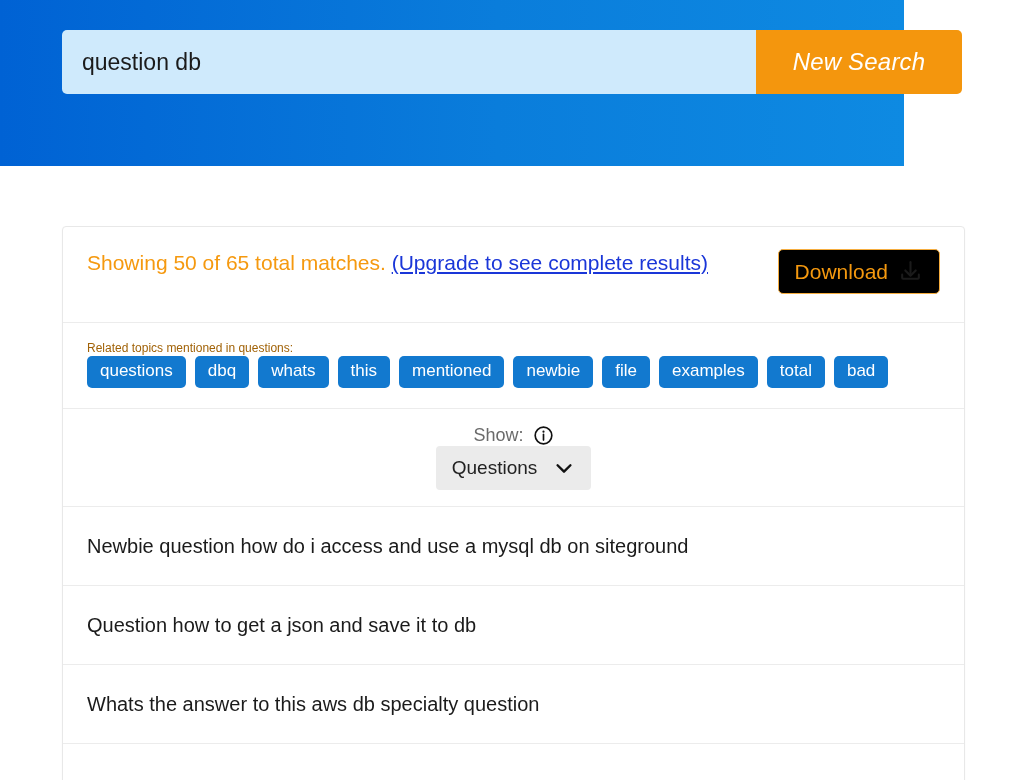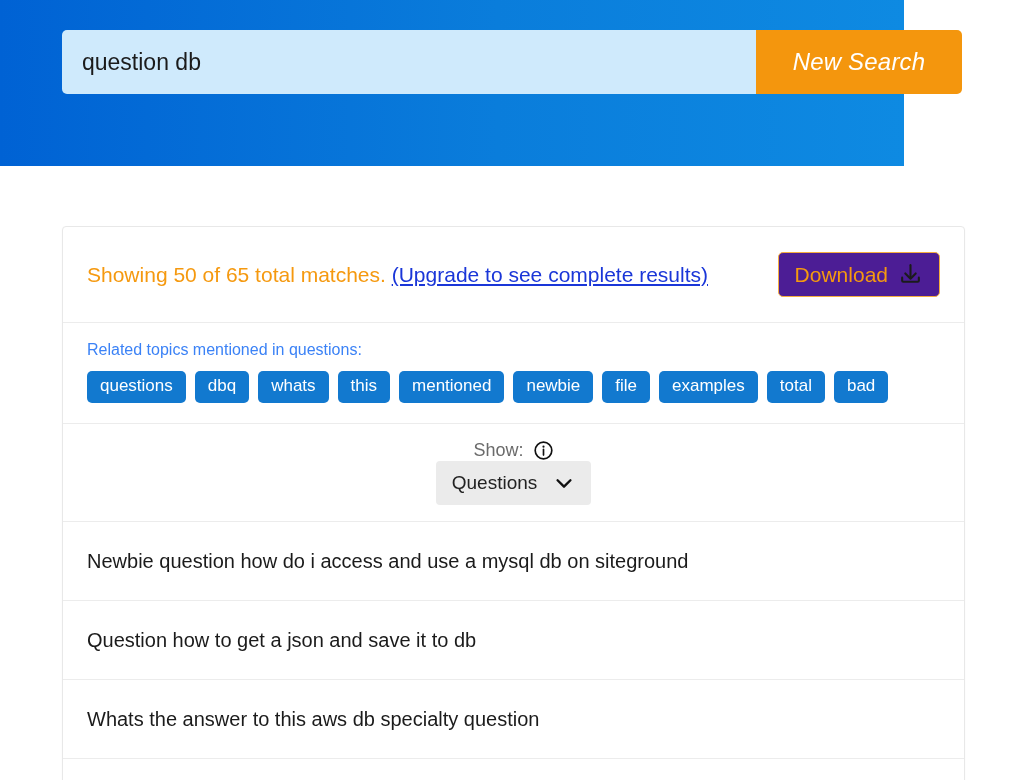--- a/index.html
+++ b/index.html
@@ -71,21 +71,21 @@
     background: #ffffff;
     border: 1px solid #e8e8e8;
     border-radius: 4px;
     box-shadow: 0 1px 2px rgba(0,0,0,0.04);
     overflow: hidden;
   }
 
   
   .matches-row {
     display: flex;
-    align-items: center;
+    align-items: flex-start;
     justify-content: space-between;
     padding: 22px 24px;
     border-bottom: 1px solid #ececec;
     min-height: 96px;
   }
   .matches-text {
     font-size: 21px;
     color: #f5990f;
     line-height: 1.3;
   }
@@ -94,40 +94,40 @@
     text-decoration: underline;
     cursor: pointer;
     font-size: 21px;
   }
   .download-btn {
     display: inline-flex;
     align-items: center;
     gap: 10px;
     border: 1px solid #f5ad3f;
     border-radius: 5px;
-    background: #4c1d95;
+    background: #000000;
     padding: 9px 16px;
     cursor: pointer;
     white-space: nowrap;
   }
   .download-label {
     color: #f5990f;
     font-size: 21px;
   }
   .download-icon { display: inline-flex; }
 
   
   .topics-row {
     padding: 18px 24px 20px 24px;
     border-bottom: 1px solid #ececec;
   }
   .topics-label {
-    font-size: 16px;
-    color: #3b82f6;
-    margin-bottom: 12px;
+    font-size: 12px;
+    color: #a16207;
+    margin-bottom: 1px;
   }
   .tag-list {
     display: flex;
     flex-wrap: wrap;
     gap: 9px;
     max-width: 870px;
   }
   .tag {
     background: #1279cf;
     color: #ffffff;

